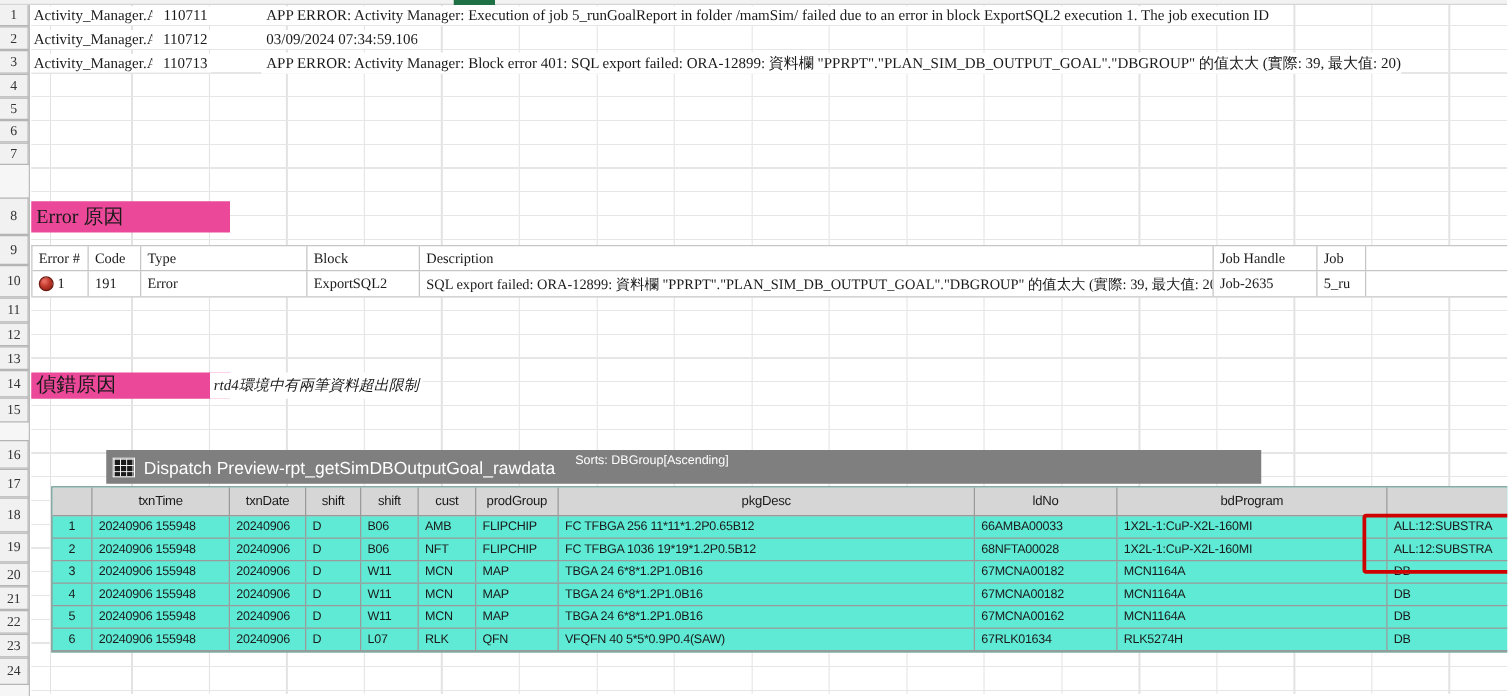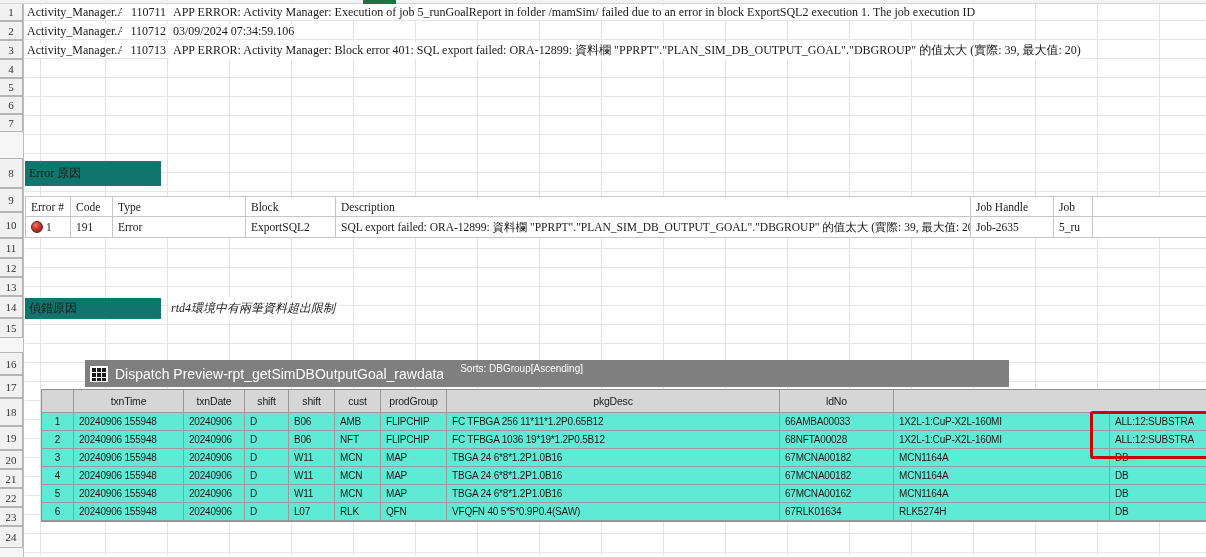--- a/index.html
+++ b/index.html
@@ -19,24 +19,24 @@
   .gutterbg{position:absolute;left:0;top:0;width:23px;height:557px;background:#F6F6F6;
             border-right:1px solid #BDBDBD;z-index:1;}
   .rn{position:absolute;left:0;width:23px;box-sizing:border-box;background:#F1F1F1;
       border:1px solid #B5B5B5;border-left:none;display:flex;align-items:center;justify-content:center;
       font-size:11px;color:#333;z-index:2;}
   
   .lr{position:absolute;left:25px;height:18px;display:flex;align-items:center;font-size:12px;
       white-space:nowrap;z-index:1;}
   .lr .f{width:95px;background:#fff;overflow:hidden;padding-left:2px;}
   .lr .n{width:44px;background:#fff;text-align:right;padding-right:3px;}
-  .lr .m{background:#fff;padding-left:4px;overflow:hidden;max-width:1035px;}
-  
-  .hl{position:absolute;left:25px;width:136px;background:#0f766e;display:flex;align-items:center;
-      padding-left:4px;box-sizing:border-box;font-size:12px;z-index:1;}
+  .lr .m{background:#fff;padding-left:4px;overflow:hidden;max-width:1035px;margin-left:40px;}
+  
+  .hl{position:absolute;left:25px;width:159px;background:#ec4899;display:flex;align-items:center;
+      padding-left:4px;box-sizing:border-box;font-size:16px;z-index:1;}
   .hlv{position:absolute;left:168px;height:21px;display:flex;align-items:center;font-size:12px;
        background:#fff;padding:0 3px;z-index:1;white-space:nowrap;font-style:italic;}
   
   .et{position:absolute;left:25px;top:196px;width:1181px;z-index:1;background:#fff;
       border-top:1px solid #C6C6C6;border-left:1px solid #C6C6C6;font-size:11.5px;}
   .et-row{display:flex;box-sizing:border-box;border-bottom:1px solid #C6C6C6;}
   .et-row.h{height:20px;}
   .et-row.d{height:21px;}
   .et-c{box-sizing:border-box;border-right:1px solid #C6C6C6;display:flex;align-items:center;
         padding-left:5px;white-space:nowrap;overflow:hidden;}
@@ -164,20 +164,21 @@
     <div class="dt-row h">
       <div class="dt-c c-seq"></div>
       <div class="dt-c c-time">txnTime</div>
       <div class="dt-c c-date">txnDate</div>
       <div class="dt-c c-shift">shift</div>
       <div class="dt-c c-plant">shift</div>
       <div class="dt-c c-cust">cust</div>
       <div class="dt-c c-prod">prodGroup</div>
       <div class="dt-c c-pkg">pkgDesc</div>
       <div class="dt-c c-ld">ldNo</div>
+      <div class="dt-c c-bd">bdProgram</div>
       <div class="dt-c c-x"></div>
     </div>
 
     <div class="dt-row d">
       <div class="dt-c c-seq">1</div>
       <div class="dt-c c-time">20240906 155948</div>
       <div class="dt-c c-date">20240906</div>
       <div class="dt-c c-shift">D</div>
       <div class="dt-c c-plant">B06</div>
       <div class="dt-c c-cust">AMB</div>

